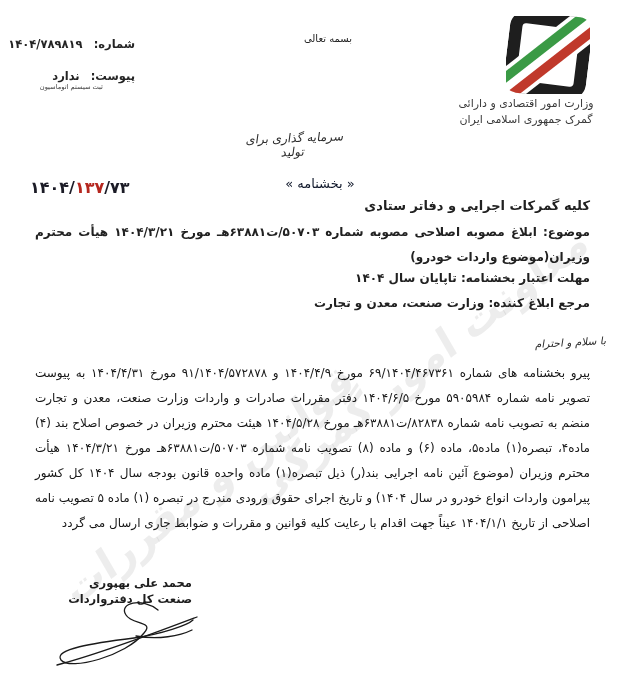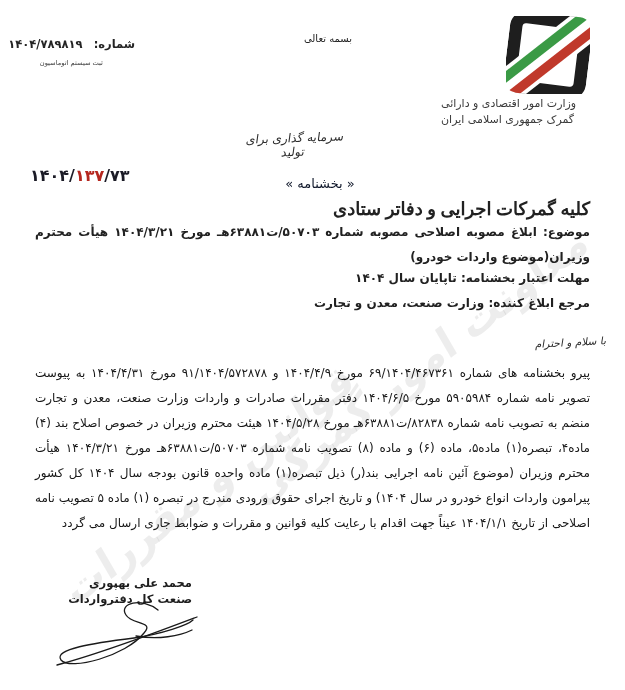--- a/index.html
+++ b/index.html
@@ -14,32 +14,32 @@
   .meta{right:490px;top:35px;text-align:right;direction:rtl;white-space:nowrap;}
   .meta-row{font-size:11.5px;font-weight:bold;line-height:18px;margin-bottom:14px;color:#242424;}
   .meta-row .val{margin-right:7px;letter-spacing:.3px;}
   .automation{font-size:7px;color:#3c3c3c;text-align:center;margin-top:-8px;transform:scale(.95);}
 
   
   .bismillah{left:288px;top:33px;width:80px;text-align:center;font-size:10px;font-weight:normal;color:#222;}
 
   
   .logo{right:35px;top:16px;width:84px;height:78px;}
-  .org{right:14px;top:96px;width:170px;text-align:left;direction:rtl;color:#3a3a3a;}
+  .org{right:14px;top:96px;width:170px;text-align:center;direction:rtl;color:#3a3a3a;}
   .org div{font-size:11px;line-height:15.5px;}
 
   
   .slogan{left:238px;top:131px;width:112px;text-align:center;font-size:12px;color:#2c2c2c;
           transform:skewX(-10deg) rotate(-2deg);}
-  .refnum{left:30px;top:166px;direction:ltr;font-size:16px;font-weight:bold;letter-spacing:.8px;color:#1b1b26;}
+  .refnum{left:30px;top:178px;direction:ltr;font-size:16px;font-weight:bold;letter-spacing:.8px;color:#1b1b26;}
   .refnum .red{color:#b5271f;}
   .doctype{left:270px;top:176px;width:100px;text-align:center;font-size:13px;font-weight:normal;color:#0f172a;}
 
   
-  .recipients{right:35px;top:198px;font-size:18px;font-weight:bold;color:#212121;font-family:Liberation Serif, serif;}
+  .recipients{right:35px;top:198px;font-size:13px;font-weight:bold;color:#212121;}
   .subject{right:35px;left:35px;top:220px;font-size:12px;font-weight:bold;line-height:25px;
            text-align:justify;color:#212121;}
   .validity{right:35px;top:271px;font-size:12px;font-weight:bold;color:#212121;}
   .issuer{right:35px;top:296px;font-size:12px;font-weight:bold;color:#212121;}
 
   
   .salutation{right:18px;top:336px;font-size:10.5px;color:#2a2a2a;white-space:nowrap;
               transform:skewX(-12deg) rotate(-3deg);}
   .body-text{right:35px;left:35px;top:361px;font-size:12px;line-height:25px;text-align:justify;color:#161616;}
 
@@ -58,20 +58,24 @@
 </head>
 <body>
 
 <div class="wm wm1">معاونت امور گمرکی</div>
 <div class="wm wm2">قوانین و مقررات</div>
 
 <div class="abs meta">
   <div class="meta-row">
     <span>شماره:</span>
     <span class="val">۱۴۰۴/۷۸۹۸۱۹</span>
+  </div>
+  <div class="meta-row" style="margin-bottom:6px;">
+    <span>پیوست:</span>
+    <span class="val">ندارد</span>
   </div>
   <div class="automation">ثبت سیستم اتوماسیون</div>
 </div>
 
 <div class="abs bismillah rtl">بسمه تعالی</div>
 
 <div class="abs logo">
   <svg viewBox="0 0 100 100" width="84" height="78" aria-hidden="true">
     <defs>
       <clipPath id="lc">

